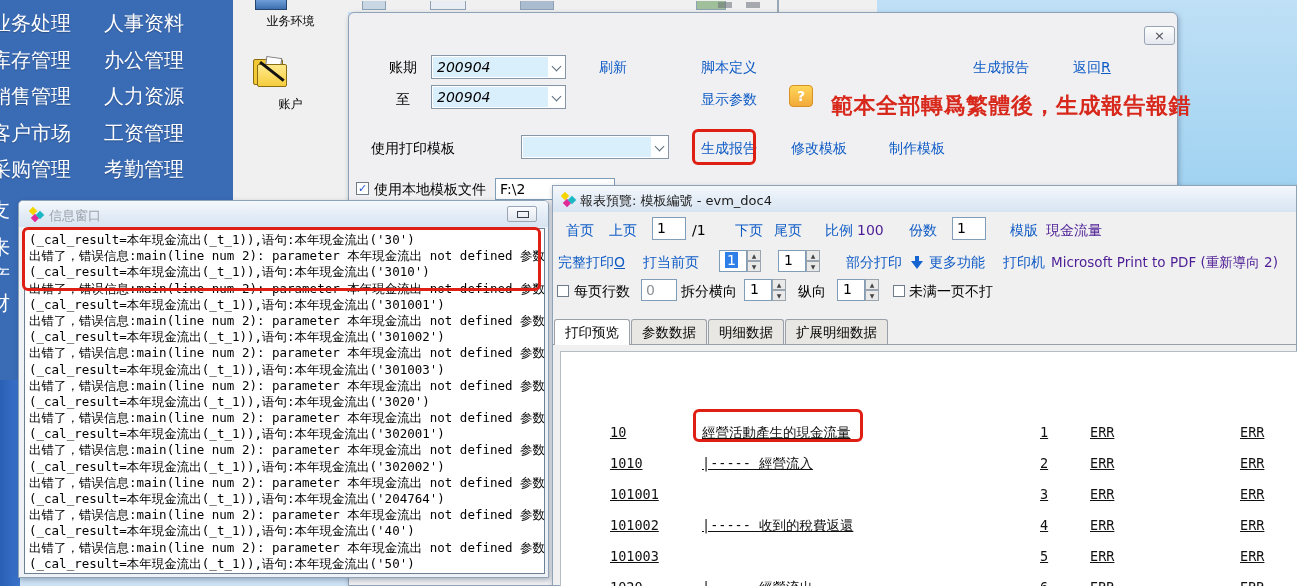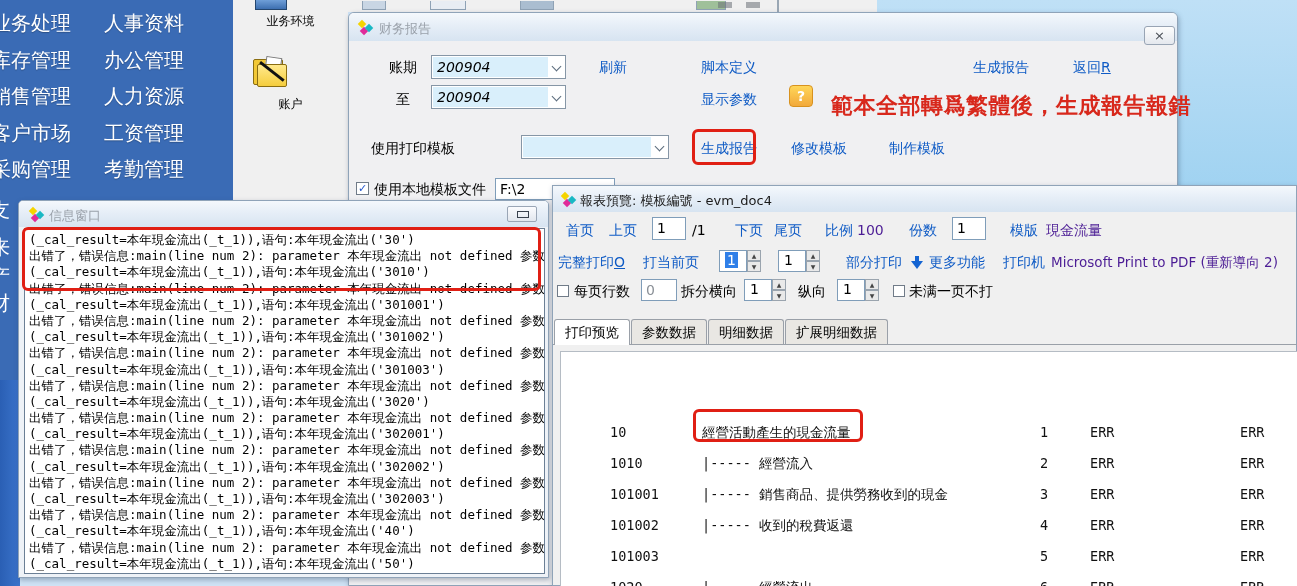--- a/index.html
+++ b/index.html
@@ -123,21 +123,21 @@
     border-left:6px solid transparent; border-right:6px solid transparent; border-top:8px solid #1464d2; }
   #pv-tabs { position:absolute; left:1px; top:133px; height:25px; display:flex; }
   .tab { height:25px; padding:4px 10px 0 10px; font-size:13.5px; color:#000; background:#e9e7e3;
     border:1px solid #9aa0a8; border-bottom:none; border-radius:3px 3px 0 0; margin-right:1px; cursor:pointer; }
   .tab:nth-of-type(1) { background:#fff; height:26px; position:relative; z-index:2; }
   #tab-sep { position:absolute; left:0; top:158px; width:745px; height:1px; background:#9aa0a8; }
   #pv-page { position:absolute; left:7px; top:165px; width:738px; height:236px; background:#fff;
     border:1px solid #b5bcc4; border-right:none; overflow:hidden; }
   .rp-rows { position:absolute; left:0; top:65px; width:100%; }
   .rp-row { position:relative; height:31px; font-family:"DejaVu Sans Mono", monospace; }
-  .rp-row span { position:absolute; top:0; line-height:31px; font-size:13.5px; color:#111; white-space:nowrap; }
+  .rp-row span { position:absolute; top:0; line-height:31px; font-size:13.5px; color:#111; white-space:nowrap;text-decoration:underline; }
   .rp-code { left:49px; } .rp-name { left:141px; } .rp-num { left:479px; }
   .rp-v1 { left:529px; } .rp-v2 { left:679px; }
 </style>
 </head>
 <body>
 
 <div class="abs" id="desktop-right"></div>
 <div class="abs" id="desktop-bottomleft"></div>
 
 <div class="abs" id="sidebar">
@@ -182,28 +182,20 @@
   <div class="tfrag" id="tfrag-a"></div>
   <div class="tfrag" id="tfrag-b"></div>
   <div class="tfrag" id="tfrag-c"></div>
   <div class="tfrag" id="tfrag-d"></div>
   <div class="tmark" id="tmark-a"></div>
   <div class="tmark" id="tmark-b"></div>
   <div id="tvline"></div>
 </div>
 
 <div class="win inactive" id="finance-win">
-  <div class="titlebar">
-    <span class="app-ico" style="left:9px; top:7px;">
-        <i class="d1"></i>
-        <i class="d2"></i>
-        <i class="d3"></i>
-      </span>
-    <span class="title-text" style="left:30px; top:7px;">财务报告</span>
-  </div>
   <div id="fin-close">×</div>
 
   <span class="flabel" style="left:40px; top:46px;">账期</span>
   <div class="combo" style="left:82px; top:42px; width:135px; height:24px;">
     <span class="val">200904</span>
     <span class="chev"></span>
   </div>
   <span class="link abs" style="left:250px; top:46px;">刷新</span>
   <span class="link abs" style="left:352px; top:46px;">脚本定义</span>
   <span class="link abs" style="left:624px; top:46px;">生成报告</span>
@@ -256,21 +248,21 @@
       <div class="err-line">(_cal_result=本年現金流出(_t_1)),语句:本年現金流出('301002')</div>
       <div class="err-line">出错了，错误信息:main(line num 2): parameter 本年現金流出 not defined 参数没有定义</div>
       <div class="err-line">(_cal_result=本年現金流出(_t_1)),语句:本年現金流出('301003')</div>
       <div class="err-line">出错了，错误信息:main(line num 2): parameter 本年現金流出 not defined 参数没有定义</div>
       <div class="err-line">(_cal_result=本年現金流出(_t_1)),语句:本年現金流出('3020')</div>
       <div class="err-line">出错了，错误信息:main(line num 2): parameter 本年現金流出 not defined 参数没有定义</div>
       <div class="err-line">(_cal_result=本年現金流出(_t_1)),语句:本年現金流出('302001')</div>
       <div class="err-line">出错了，错误信息:main(line num 2): parameter 本年現金流出 not defined 参数没有定义</div>
       <div class="err-line">(_cal_result=本年現金流出(_t_1)),语句:本年現金流出('302002')</div>
       <div class="err-line">出错了，错误信息:main(line num 2): parameter 本年現金流出 not defined 参数没有定义</div>
-      <div class="err-line">(_cal_result=本年現金流出(_t_1)),语句:本年現金流出('302003')</div>
+      <div class="err-line">(_cal_result=本年現金流出(_t_1)),语句:本年現金流出('204764')</div>
       <div class="err-line">出错了，错误信息:main(line num 2): parameter 本年現金流出 not defined 参数没有定义</div>
       <div class="err-line">(_cal_result=本年現金流出(_t_1)),语句:本年現金流出('40')</div>
       <div class="err-line">出错了，错误信息:main(line num 2): parameter 本年現金流出 not defined 参数没有定义</div>
       <div class="err-line">(_cal_result=本年現金流出(_t_1)),语句:本年現金流出('50')</div>
     </div>
   <div class="redbox" style="left:3px; top:26px; width:519px; height:64px;"></div>
 </div>
 
 <div class="win active-title" id="preview-win">
   <div class="titlebar">
@@ -365,21 +357,20 @@
         <div class="rp-row">
           <span class="rp-code">1010</span>
           <span class="rp-name">|----- 經營流入</span>
           <span class="rp-num">2</span>
           <span class="rp-v1">ERR</span>
           <span class="rp-v2">ERR</span>
         </div>
 
         <div class="rp-row">
           <span class="rp-code">101001</span>
-          <span class="rp-name">|----- 銷售商品、提供勞務收到的現金</span>
           <span class="rp-num">3</span>
           <span class="rp-v1">ERR</span>
           <span class="rp-v2">ERR</span>
         </div>
 
         <div class="rp-row">
           <span class="rp-code">101002</span>
           <span class="rp-name">|----- 收到的稅費返還</span>
           <span class="rp-num">4</span>
           <span class="rp-v1">ERR</span>

